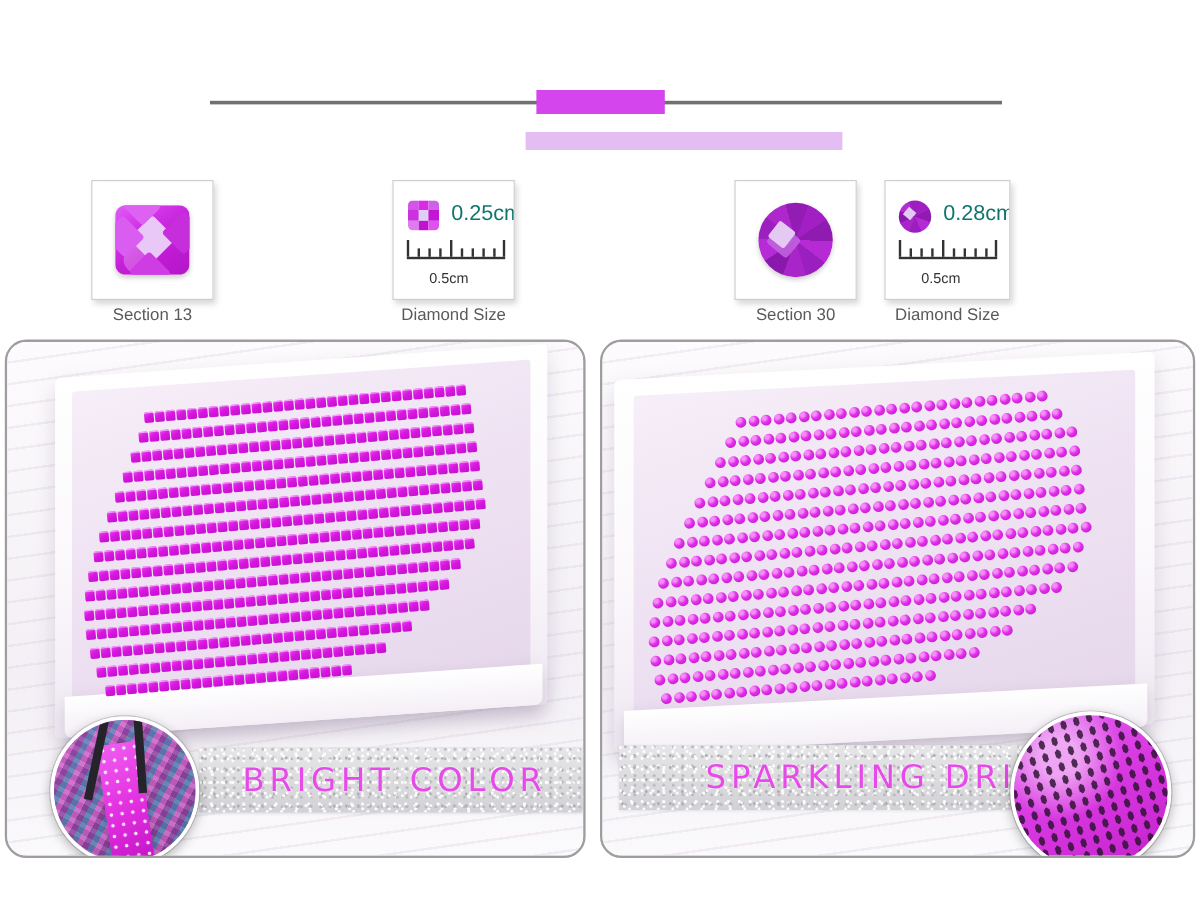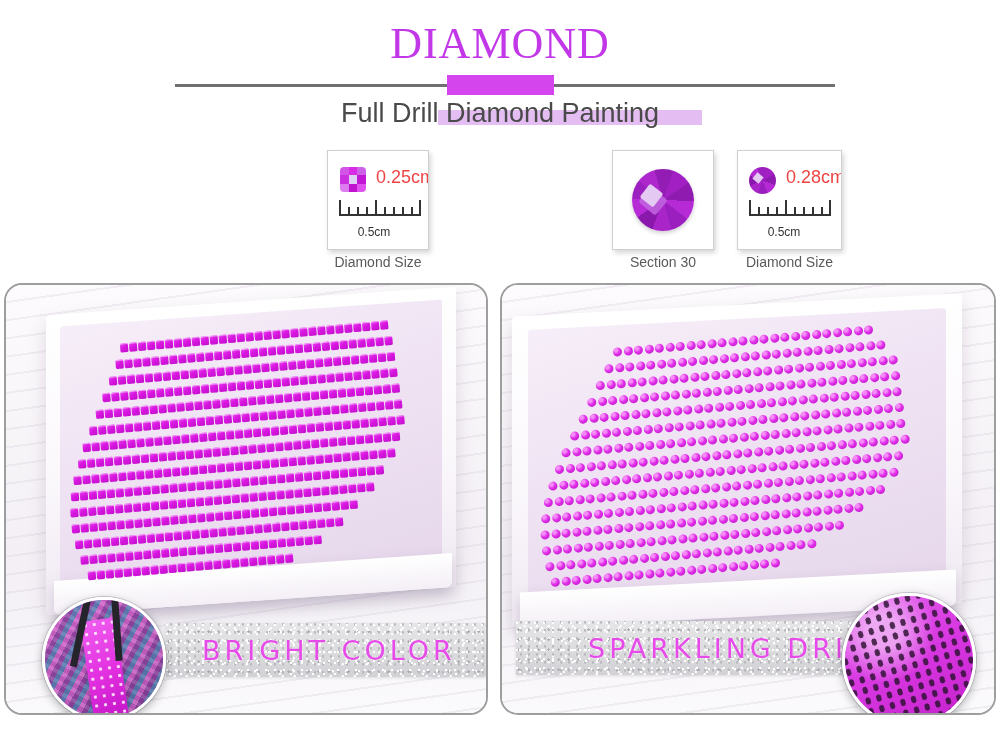--- a/index.html
+++ b/index.html
@@ -137,21 +137,21 @@
         #a21fc4 0 12%, #8f1bb0 12% 25%, #b52ad4 25% 38%,
         #9a1fbe 38% 50%, #aa25c9 50% 63%, #8a18ac 63% 75%,
         #b62bd6 75% 88%, #9c20c0 88% 100%);
   }
   .ruler-gem-rd::after{
     content:"";position:absolute;left:33%;top:40%;width:8px;height:8px;
     margin:-4px 0 0 -4px;background:#e4c9f2;transform:rotate(40deg);
   }
   .size-text{
     position:absolute;left:48px;top:16px;
-    font-size:18px;color:#ef4444;white-space:nowrap;
+    font-size:18px;color:#0f766e;white-space:nowrap;
   }
   .ruler{
     position:absolute;left:11px;top:52px;width:82px;height:22px;
   }
   .ruler-base{position:absolute;left:0;bottom:9px;width:82px;height:2px;background:#333;}
   .tick{position:absolute;bottom:11px;width:1.6px;background:#333;}
   .tick.major{height:14px;}
   .tick.minor{height:7px;}
   .ruler-label{
     position:absolute;left:0;top:74px;width:92px;text-align:center;
@@ -288,36 +288,45 @@
     background-size:11px 11px;
     transform:rotate(-16deg);
     opacity:.82;
   }
 </style>
 </head>
 <body>
 
 <div id="header">
 
-  <div id="main-title">DIAMOND</div>
 
   <div id="divider-wrap">
     <div id="divider-rule"></div>
     <div id="divider-badge"></div>
   </div>
 
   <div id="subtitle-wrap">
     <div id="subtitle-highlight"></div>
-    <div id="subtitle">Full Drill Diamond Painting</div>
   </div>
 
 </div>
 
 <div id="spec-row">
 
+  <div class="spec-card c1">
+    <div class="card-box">
+      <div class="gem-sq13">
+        <span class="f-d"></span>
+          <span class="f-a"></span>
+          <span class="f-b"></span>
+          <span class="f-c"></span>
+      </div>
+    </div>
+    <div class="card-label">Section 13</div>
+  </div>
 
 
   <div class="spec-card c3">
     <div class="card-box">
       <div class="ruler-gem-sq">
         <i style="background:#d255e8"></i>
           <i style="background:#d92ae6"></i>
           <i style="background:#cd62e8"></i>
         <i style="background:#cb31df"></i>
           <i style="background:#ded0f5"></i>

